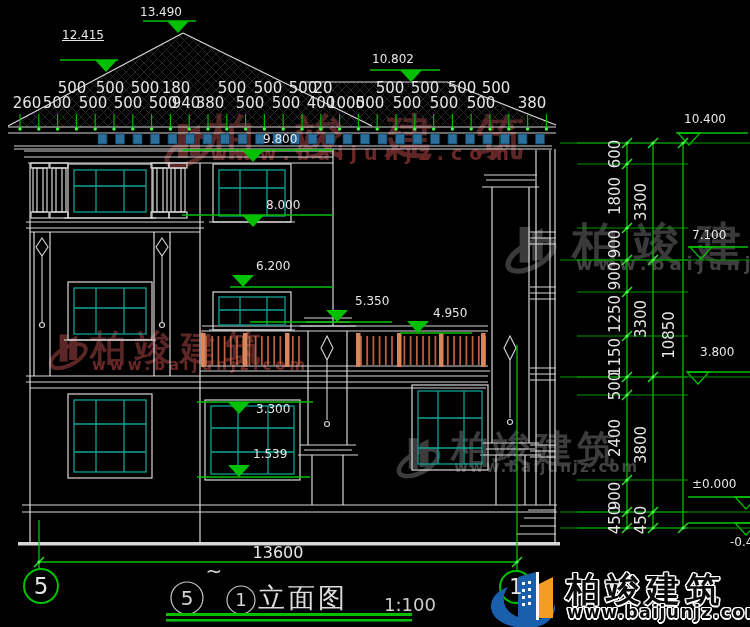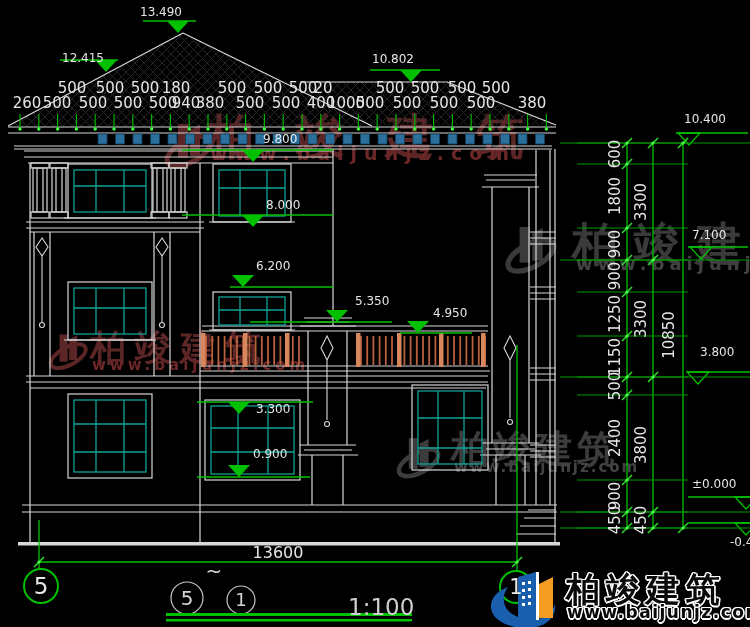--- a/index.html
+++ b/index.html
@@ -22,21 +22,21 @@
   .wm1 .url{font-size:19px;letter-spacing:7px;color:#6b2727;margin-top:-16px;margin-left:4px;}
   .wm2 .nm{font-size:36px;letter-spacing:9px;color:#5c2626;}
   .wm2 .url{font-size:15px;letter-spacing:4px;color:#6b2727;margin-top:-8px;margin-left:2px;}
   .wm3 .nm{font-size:46px;letter-spacing:16px;color:#3a3a3a;}
   .wm3 .url{font-size:18px;letter-spacing:5px;color:#414141;margin-top:-12px;margin-left:4px;}
   .wm4 .nm{font-size:38px;letter-spacing:4px;color:#3c3c3c;}
   .wm4 .url{font-size:15px;letter-spacing:2px;color:#434343;margin-top:-8px;margin-left:3px;}
   .outline{color:#0a0a0a;text-shadow:-1.5px 0 #fff,1.5px 0 #fff,0 -1.5px #fff,0 1.5px #fff,
            -1px -1px #fff,1px 1px #fff,-1px 1px #fff,1px -1px #fff;font-weight:bold;}
   .title-name{font-size:27px;letter-spacing:3px;color:#dcdcdc;}
-  .title-scale{font-size:23px;color:#cfcfcf;}
+  .title-scale{font-size:18px;color:#cfcfcf;margin-left:36px;}
 </style>
 </head>
 <body>
 
 <div id="stage">
 
   <div id="wm-layer" class="layer">
     <div class="wm wm1" style="left:206px;top:112px;">
       <span class="nm">柏竣建筑</span>
       <span class="url">www.baijunjz.com</span>
@@ -437,43 +437,44 @@
         <rect x="522" y="603" width="3" height="3"></rect>
           <rect x="528" y="602" width="3" height="3"></rect>
         <rect x="536" y="572" width="3" height="48"></rect>
       </g>
     </g>
   </svg>
 
   <div id="labels" class="layer">
 
     <span class="t mk" style="left:140px;top:6px;">13.490</span>
-    <span class="t mk" style="left:62px;top:52px;">12.415</span>
+    <span class="t mk" style="left:62px;top:29px;text-decoration:underline;">12.415</span>
     <span class="t mk" style="left:372px;top:53px;">10.802</span>
     <span class="t mk" style="left:263px;top:133px;">9.800</span>
     <span class="t mk" style="left:266px;top:199px;">8.000</span>
     <span class="t mk" style="left:256px;top:260px;">6.200</span>
     <span class="t mk" style="left:355px;top:295px;text-align:center;">5.350</span>
     <span class="t mk" style="left:433px;top:307px;">4.950</span>
     <span class="t mk" style="left:256px;top:403px;">3.300</span>
-    <span class="t mk" style="left:253px;top:448px;">0.900</span>
+    <span class="t mk" style="left:253px;top:448px;">1.539</span>
     <span class="t mk" style="left:684px;top:113px;">10.400</span>
     <span class="t mk" style="left:692px;top:229px;">7.100</span>
     <span class="t mk" style="left:700px;top:346px;">3.800</span>
     <span class="t mk" style="left:692px;top:478px;">±0.000</span>
     <span class="t mk" style="left:730px;top:536px;">-0.450</span>
 
     <span class="t dim" style="left:278px;top:545px;font-size:16px;">13600</span>
 
     <span class="t c" style="left:41px;top:586px;font-size:23px;">5</span>
     <span class="t c" style="left:516px;top:587px;font-size:21px;">1</span>
 
     <span class="t c" style="left:187px;top:598px;font-size:20px;color:#d4d4d4;">5</span>
     <span class="t c" style="left:214px;top:571px;font-size:20px;color:#d4d4d4;">~</span>
     <span class="t c" style="left:241px;top:600px;font-size:18px;color:#d4d4d4;">1</span>
+    <span class="t title-name" style="left:258px;top:584px;">立面图</span>
     <span class="t title-scale" style="left:348px;top:596px;">1:100</span>
 
     <span class="t outline" style="left:566px;top:572px;font-size:34px;letter-spacing:6px;">柏竣建筑</span>
     <span class="t outline" style="left:567px;top:604px;font-size:17px;letter-spacing:1.5px;">www.baijunjz.com</span>
 
   <span class="t dim" style="left: 72px; top: 81px;">500</span>
       <span class="t dim" style="left: 110px; top: 81px;">500</span>
       <span class="t dim" style="left: 145px; top: 81px;">500</span>
       <span class="t dim" style="left: 176px; top: 81px;">180</span>
       <span class="t dim" style="left: 232px; top: 81px;">500</span>

